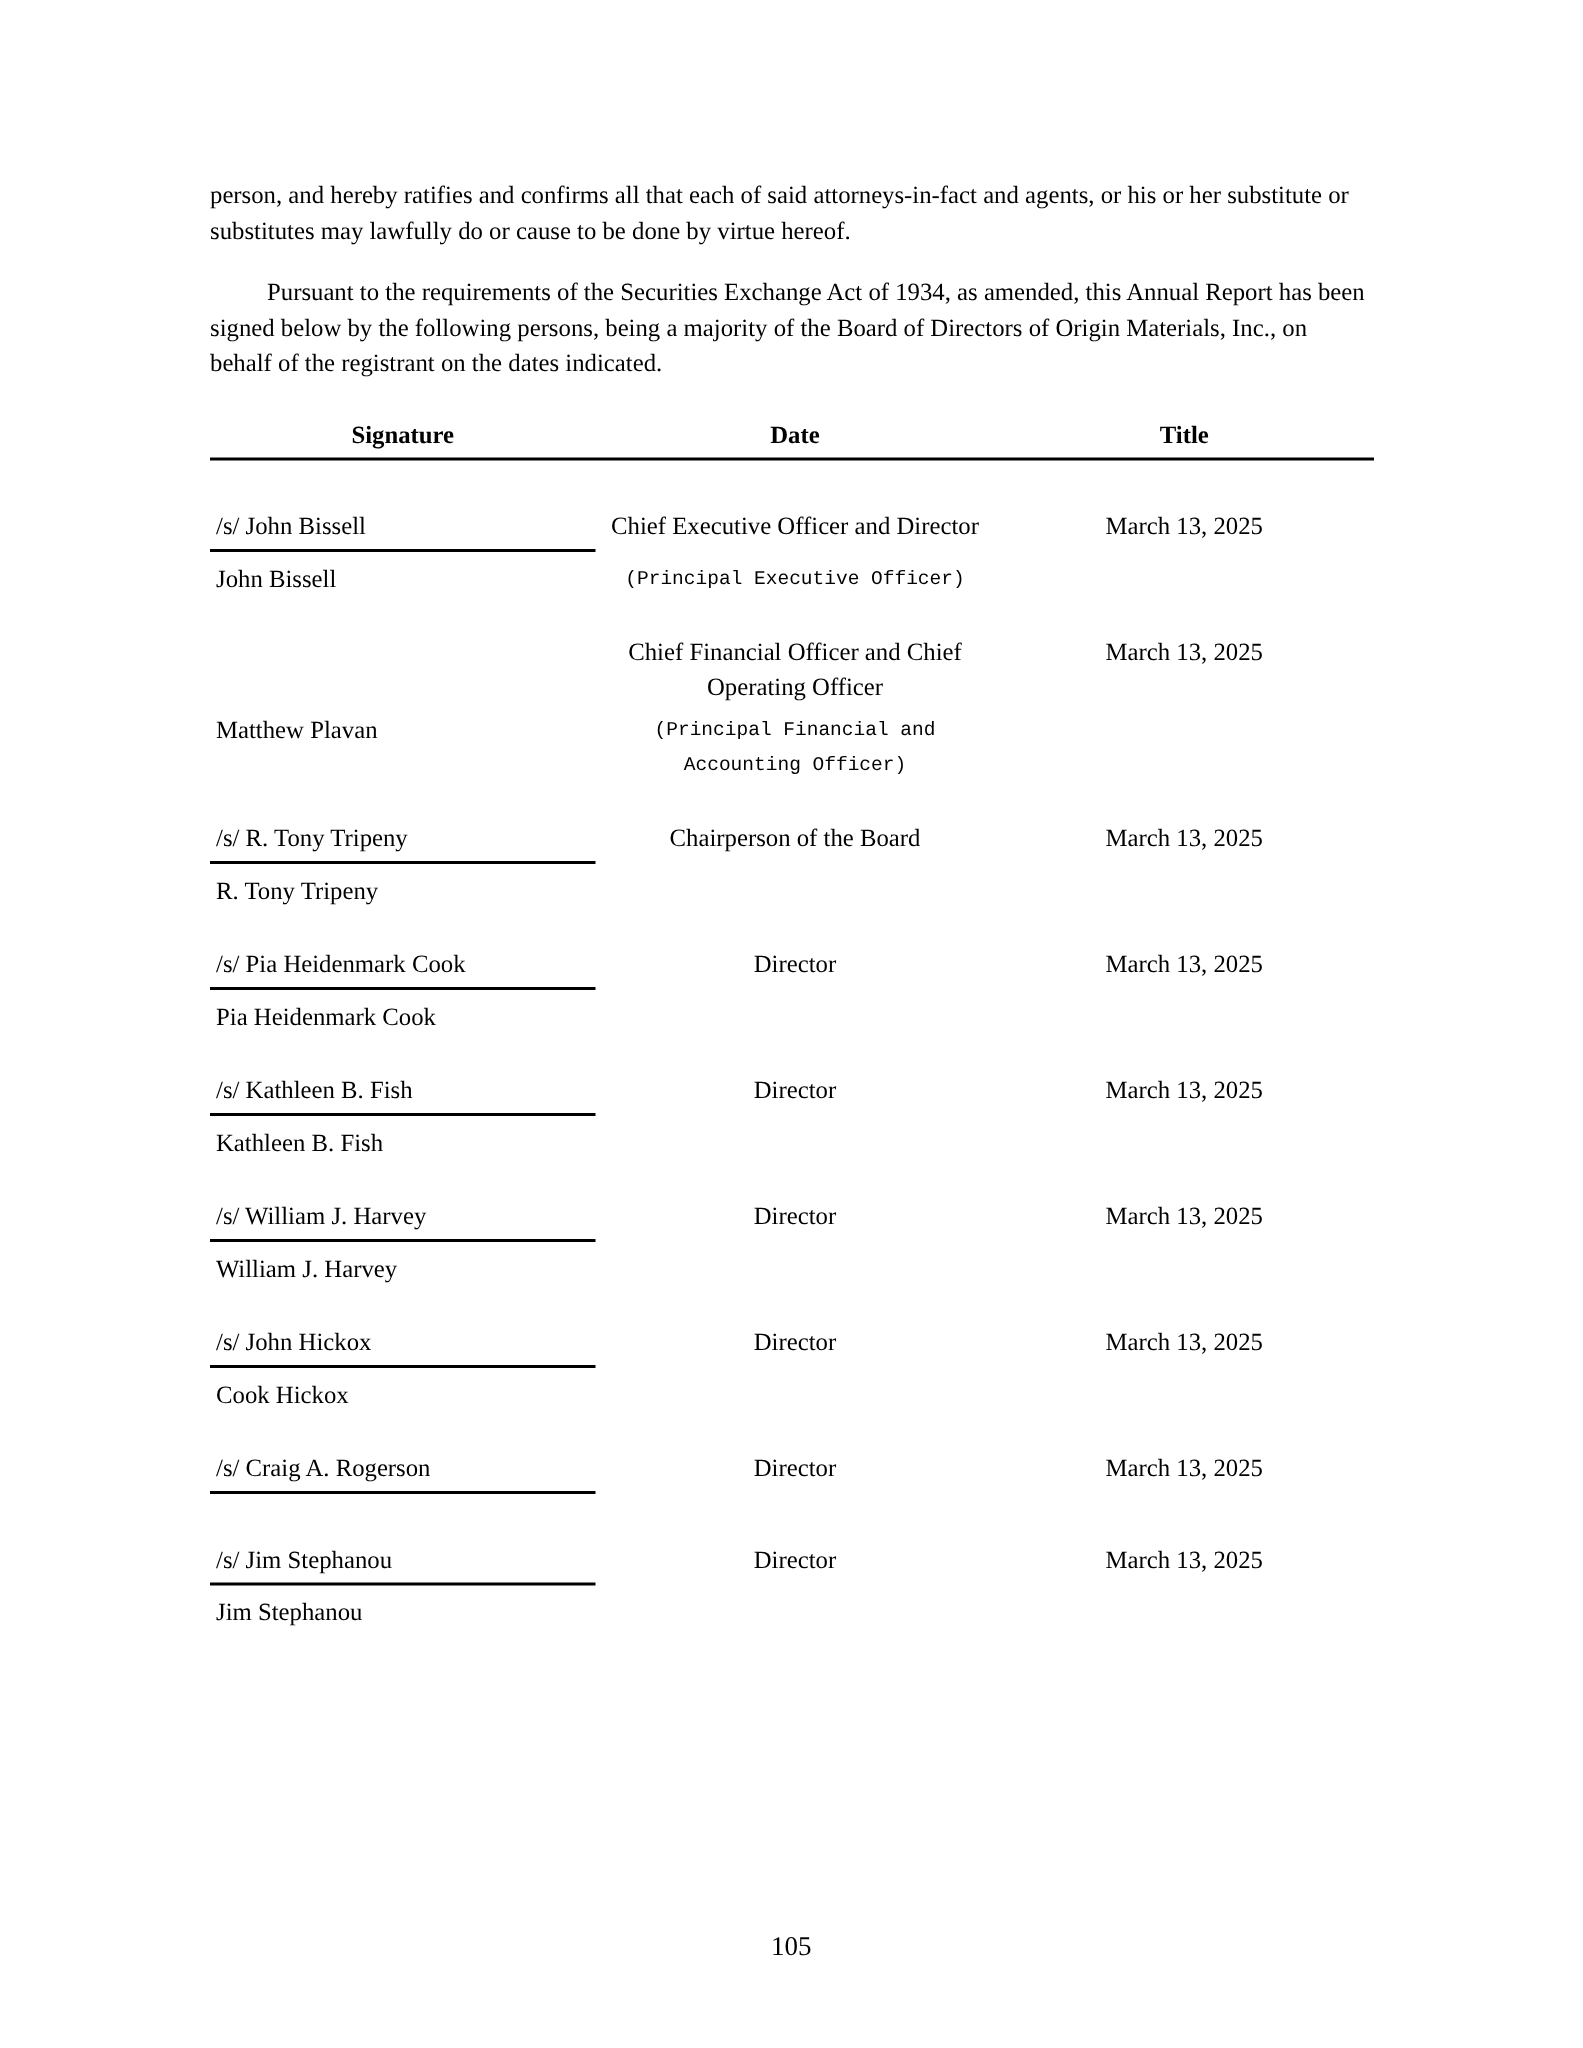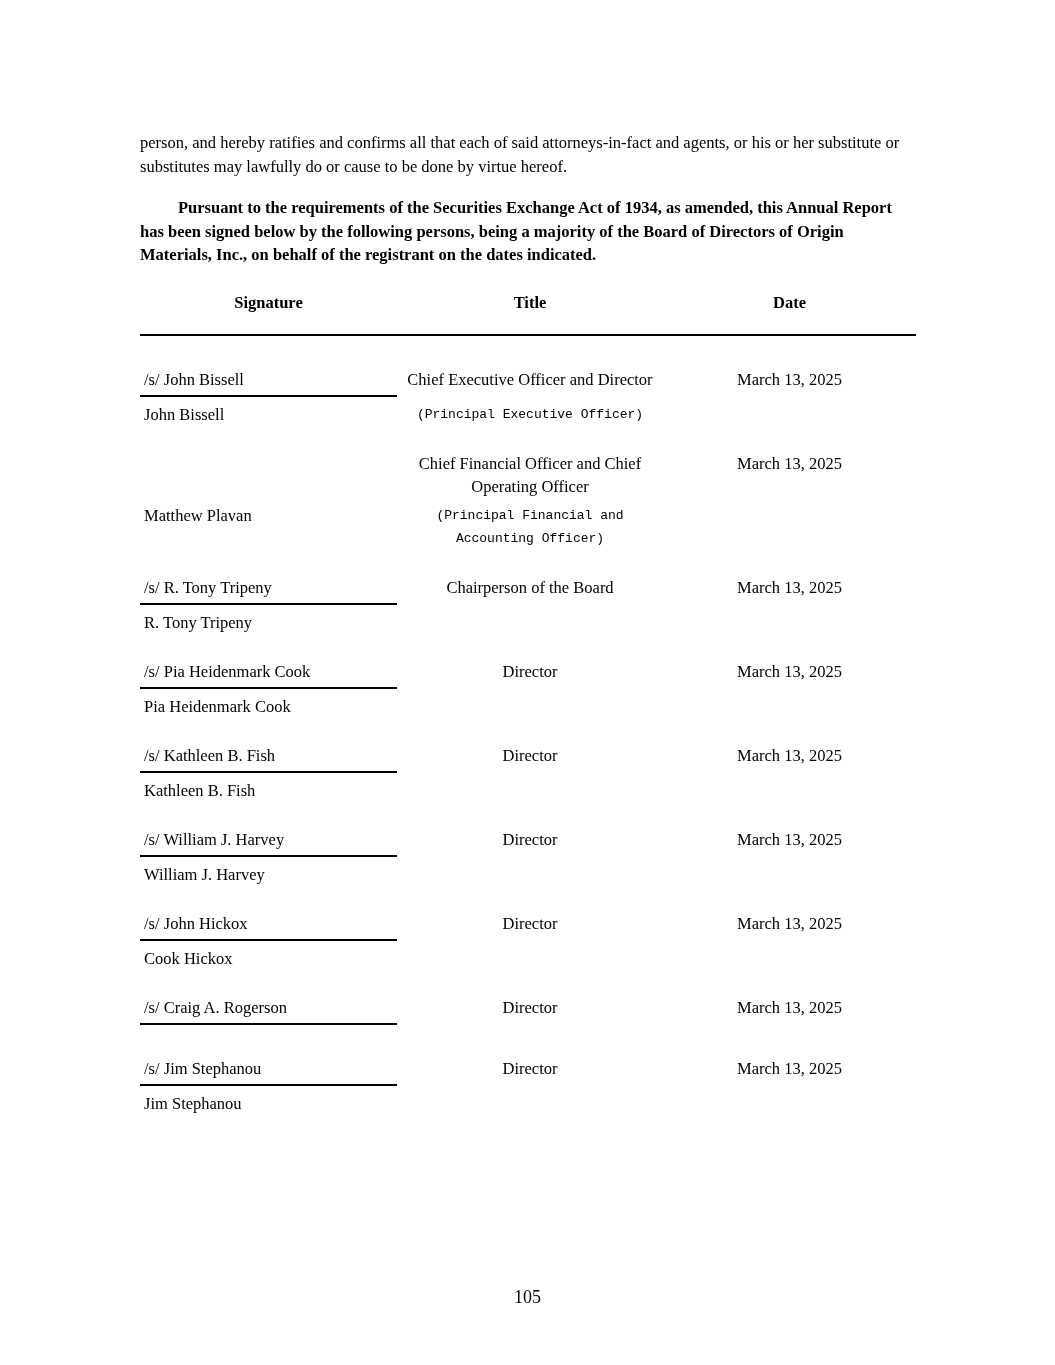--- a/index.html
+++ b/index.html
@@ -18,30 +18,29 @@
   .content {
     position: absolute;
     left: 140px;
     top: 118px;
     width: 776px;
   }
   .para {
     font-size: 16.5px;
     line-height: 23.5px;
     text-align: left;
-    margin-top: 13px;
   }
-  .para.indented { margin-top: 18px; text-indent: 38px; font-weight: bold; }
+  .para.indented { margin-top: 18px; text-indent: 38px; }
 
   
   .sig-table-header {
     display: grid;
     grid-template-columns: 257px 266px 253px;
     margin-top: 24px;
-    padding-bottom: 20px;
+    padding-bottom: 4px;
     border-bottom: 2px solid #000000;
   }
   .sig-table-header .hdr {
     font-weight: bold;
     font-size: 16.5px;
     line-height: 23px;
     text-align: center;
   }
 
   
@@ -108,22 +107,22 @@
 
 <div class="page">
   <div class="content">
 
     <p class="para">person, and hereby ratifies and confirms all that each of said attorneys-in-fact and agents, or his or her substitute or substitutes may lawfully do or cause to be done by virtue hereof.</p>
 
     <p class="para indented">Pursuant to the requirements of the Securities Exchange Act of 1934, as amended, this Annual Report has been signed below by the following persons, being a majority of the Board of Directors of Origin Materials, Inc., on behalf of the registrant on the dates indicated.</p>
 
     <div class="sig-table-header">
       <div class="hdr">Signature</div>
+      <div class="hdr">Date</div>
       <div class="hdr">Title</div>
-      <div class="hdr">Date</div>
     </div>
 
     <div class="sig-table-body">
   <div class="sig-row">
     <div class="sig-line">/s/ John Bissell</div>
     <div class="title-top">Chief Executive Officer and Director</div>
     <div class="date-cell">March 13, 2025</div>
     <div class="signer-name">John Bissell</div>
     <div class="title-bottom">(Principal Executive Officer)</div>
   </div>

